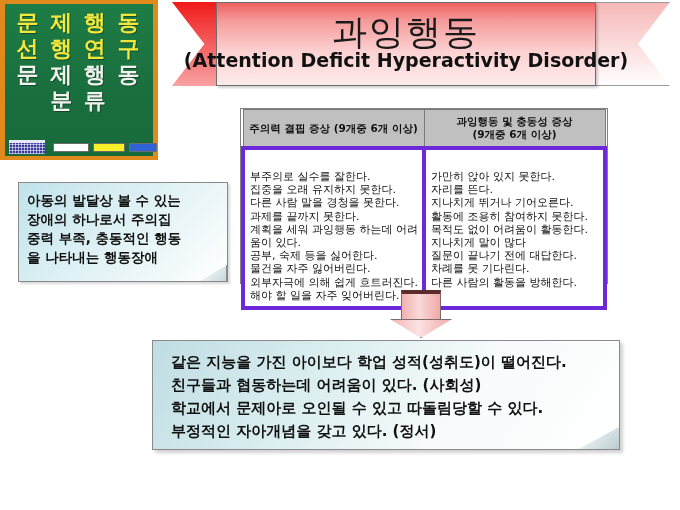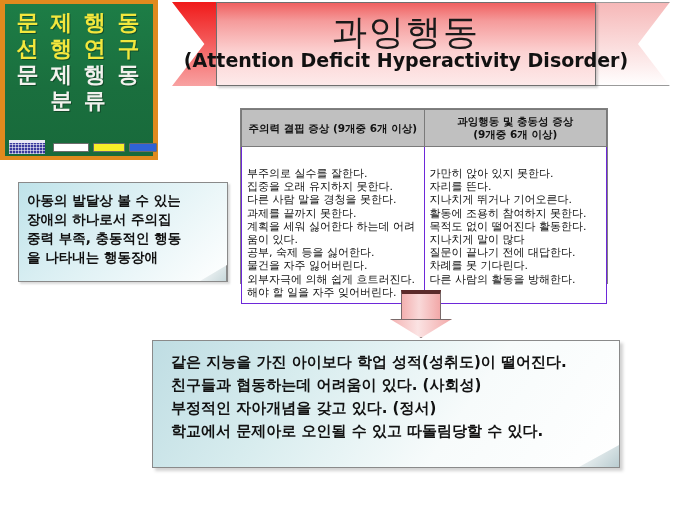--- a/index.html
+++ b/index.html
@@ -111,21 +111,21 @@
     border:1px solid #7a7a7a;
     font-size:10.5px;
     font-weight:bold;
     color:#111;
     padding:5px 4px;
     line-height:13px;
     text-align:center;
     vertical-align:middle;
   }
   .sym-table td{
-    border:1px solid #6d28d9;
+    border:4px solid #6d28d9;
     vertical-align:top;
     padding:20px 4px 4px 5px;
     background:#ffffff;
     margin-left:32px;
   }
   .sym-list{list-style:none;margin:0;padding:0;}
   .sym-list li{
     font-size:11px;line-height:13.2px;color:#111;white-space:nowrap;
   }
   .sym-list li.wrap{white-space:normal;}
@@ -170,21 +170,21 @@
   .down-arrow .head-edge{
     position:absolute;left:0px;top:29px;width:62px;height:19px;
     clip-path:polygon(0 0,100% 0,50% 100%);
     border:1px solid #7a6a6a;
     box-sizing:border-box;
     background:transparent;
   }
 
   
   .conclusion{
-    position:absolute;left:152px;top:340px;width:468px;height:128px;
+    position:absolute;left:152px;top:340px;width:468px;height:110px;
     background:linear-gradient(125deg,#bfdde3 0%,#d7ecee 30%,#f7fbfb 65%,#ffffff 100%);
     border:1px solid #8a8a8a;
     box-sizing:border-box;
     padding:10px 12px 8px 18px;
     box-shadow:3px 3px 3px rgba(0,0,0,.18);
   }
   .conclusion p{
     margin:0;font-size:15px;line-height:23px;color:#111;font-weight:bold;
     white-space:nowrap;
   }
@@ -235,34 +235,34 @@
         </tr>
       </thead>
       <tbody>
         <tr>
           <td>
             <ul class="sym-list">
               <li>부주의로 실수를 잘한다.</li>
               <li>집중을 오래 유지하지 못한다.</li>
               <li>다른 사람 말을 경청을 못한다.</li>
               <li>과제를 끝까지 못한다.</li>
-              <li class="wrap">계획을 세워 싫어한다 하는데 어려움이 있다.</li>
+              <li class="wrap">계획을 세워 과잉행동 하는데 어려움이 있다.</li>
               <li>공부, 숙제 등을 싫어한다.</li>
               <li>물건을 자주 잃어버린다.</li>
               <li>외부자극에 의해 쉽게 흐트러진다.</li>
               <li>해야 할 일을 자주 잊어버린다.</li>
             </ul>
           </td>
           <td>
             <ul class="sym-list">
               <li>가만히 앉아 있지 못한다.</li>
               <li>자리를 뜬다.</li>
               <li>지나치게 뛰거나 기어오른다.</li>
               <li>활동에 조용히 참여하지 못한다.</li>
-              <li>목적도 없이 떨어진다 활동한다.</li>
+              <li>목적도 없이 어려움이 활동한다.</li>
               <li>지나치게 말이 많다</li>
               <li>질문이 끝나기 전에 대답한다.</li>
               <li>차례를 못 기다린다.</li>
               <li>다른 사람의 활동을 방해한다.</li>
             </ul>
           </td>
         </tr>
       </tbody>
     </table>
   </div>
@@ -277,18 +277,18 @@
 
   <div class="down-arrow">
     <div class="shaft"></div>
     <div class="head"></div>
     <div class="head-edge"></div>
   </div>
 
   <div class="conclusion">
     <p>같은 지능을 가진 아이보다 학업 성적(성취도)이 떨어진다.</p>
     <p>친구들과 협동하는데 어려움이 있다. (사회성)</p>
+    <p>학교에서 문제아로 오인될 수 있고 따돌림당할 수 있다.</p>
     <p>부정적인 자아개념을 갖고 있다. (정서)</p>
-    <p>학교에서 문제아로 오인될 수 있고 따돌림당할 수 있다.</p>
     <div class="fold-big"></div>
   </div>
 
 </div>
 
 </body></html>

